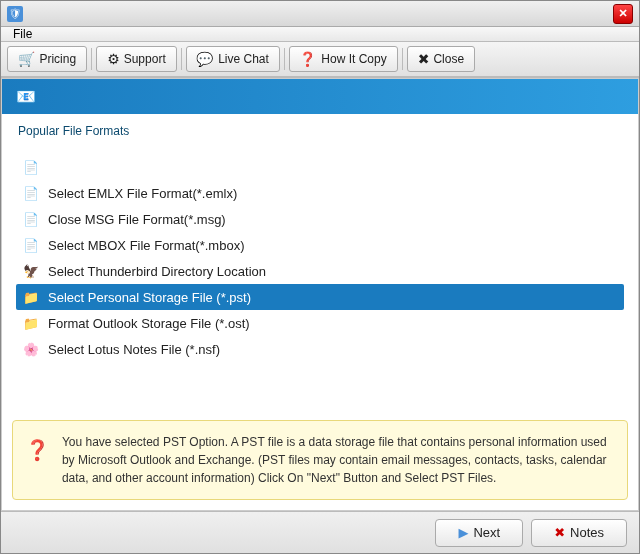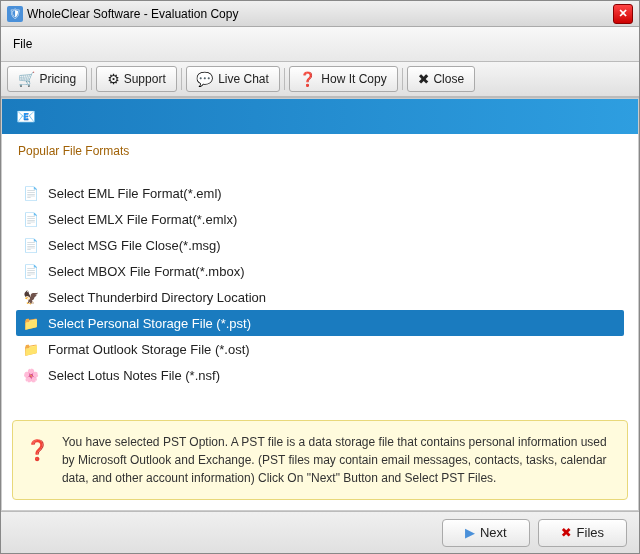--- a/index.html
+++ b/index.html
@@ -52,21 +52,21 @@
       color: white;
       font-size: 11px;
       font-weight: bold;
       cursor: pointer;
     }
 
     
     .menu-bar {
       background: linear-gradient(to bottom, #f8f8f8, #e8e8e8);
       border-bottom: 1px solid #bbb;
-      padding: 10px 6px;
+      padding: 0 6px;
       font-size: 12px;
     }
     .menu-bar span {
       padding: 2px 6px;
       cursor: pointer;
     }
 
     
     .toolbar {
       background: linear-gradient(to bottom, #f5f5f5, #e0e0e0);
@@ -111,23 +111,23 @@
       align-items: center;
       gap: 8px;
       letter-spacing: 0.3px;
     }
     .section-header-icon {
       color: #fff;
       font-size: 16px;
     }
 
     .popular-label {
-      color: #a16207;
-      font-size: 12px;
-      margin-bottom: 22px;
+      color: #0c4a6e;
+      font-size: 12px;
+      margin-bottom: 16px;
       padding-left: 2px;
     }
 
     .file-list {
       list-style: none;
       padding: 0;
       margin: 0;
     }
     .file-list-item {
       display: flex;
@@ -230,21 +230,20 @@
     .spacer { flex: 1; }
   </style>
 </head>
 <body>
 
 <div class="window">
 
   <div class="title-bar">
     <div class="title-bar-left">
       <div class="title-icon">🛡</div>
-      <span>WholeClear Software - Evaluation Copy</span>
     </div>
     <div class="title-close-btn">✕</div>
   </div>
 
   <div class="menu-bar">
     <span>File</span>
   </div>
 
   <div class="toolbar">
     <div class="toolbar-btn">
@@ -277,29 +276,28 @@
 
     <div class="section-header">
       <span class="section-header-icon">📧</span>
     </div>
 
     <div class="file-list-container">
       <div class="popular-label">Popular File Formats</div>
       <ul class="file-list">
         <li class="file-list-item">
           <span class="item-icon">📄</span>
-          <span>Select EML File Format(*.eml)</span>
         </li>
         <li class="file-list-item">
           <span class="item-icon">📄</span>
           <span>Select EMLX File Format(*.emlx)</span>
         </li>
         <li class="file-list-item">
           <span class="item-icon">📄</span>
-          <span>Select MSG File Close(*.msg)</span>
+          <span>Close MSG File Format(*.msg)</span>
         </li>
         <li class="file-list-item">
           <span class="item-icon">📄</span>
           <span>Select MBOX File Format(*.mbox)</span>
         </li>
         <li class="file-list-item">
           <span class="item-icon">🦅</span>
           <span>Select Thunderbird Directory Location</span>
         </li>
         <li class="file-list-item selected">
@@ -325,16 +323,16 @@
     </div>
   </div>
 
   <div class="bottom-bar">
     <div class="action-btn">
       <span class="btn-icon">▶</span>
       <span>Next</span>
     </div>
     <div class="action-btn cancel">
       <span class="btn-icon">✖</span>
-      <span>Files</span>
+      <span>Notes</span>
     </div>
   </div>
 </div>
 
 </body></html>

